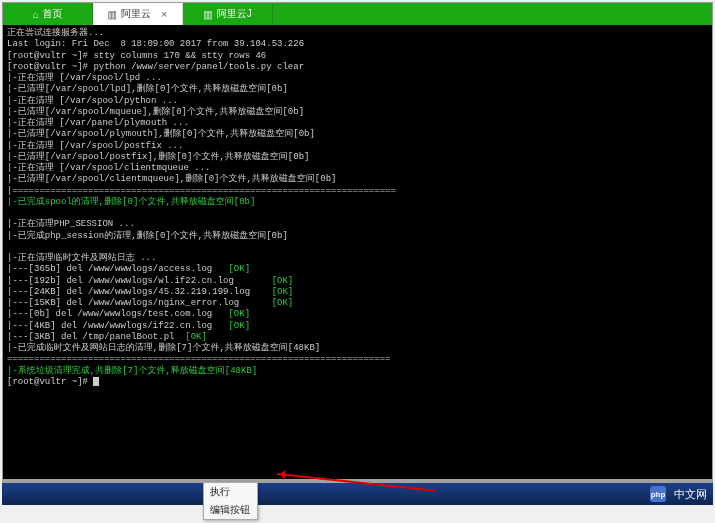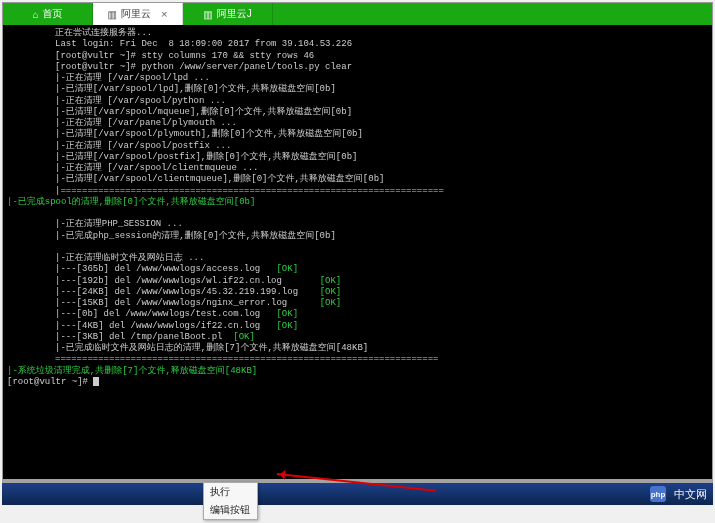--- a/index.html
+++ b/index.html
@@ -48,21 +48,21 @@
     background: #000;
     color: #ccc;
     font-family: Consolas, "Courier New", monospace;
     font-size: 9px;
     line-height: 1.25;
     padding: 3px 4px;
     white-space: pre;
     overflow: hidden;
   }
   .g { color: #2ecc40; }
-  .w { color: #ccc; margin-left: 48px; }
+  .w { color: #ccc; }
   .prompt { color: #ccc; }
   .cursor { display:inline-block; width:6px; height:9px; background:#ccc; vertical-align:middle; }
   .toolbar {
     height: 18px;
     background: #ec4899;
     border-top: 4px solid #a3a3a3;
     display: flex;
     align-items: center;
     font-size: 10px;
     color: #222;

